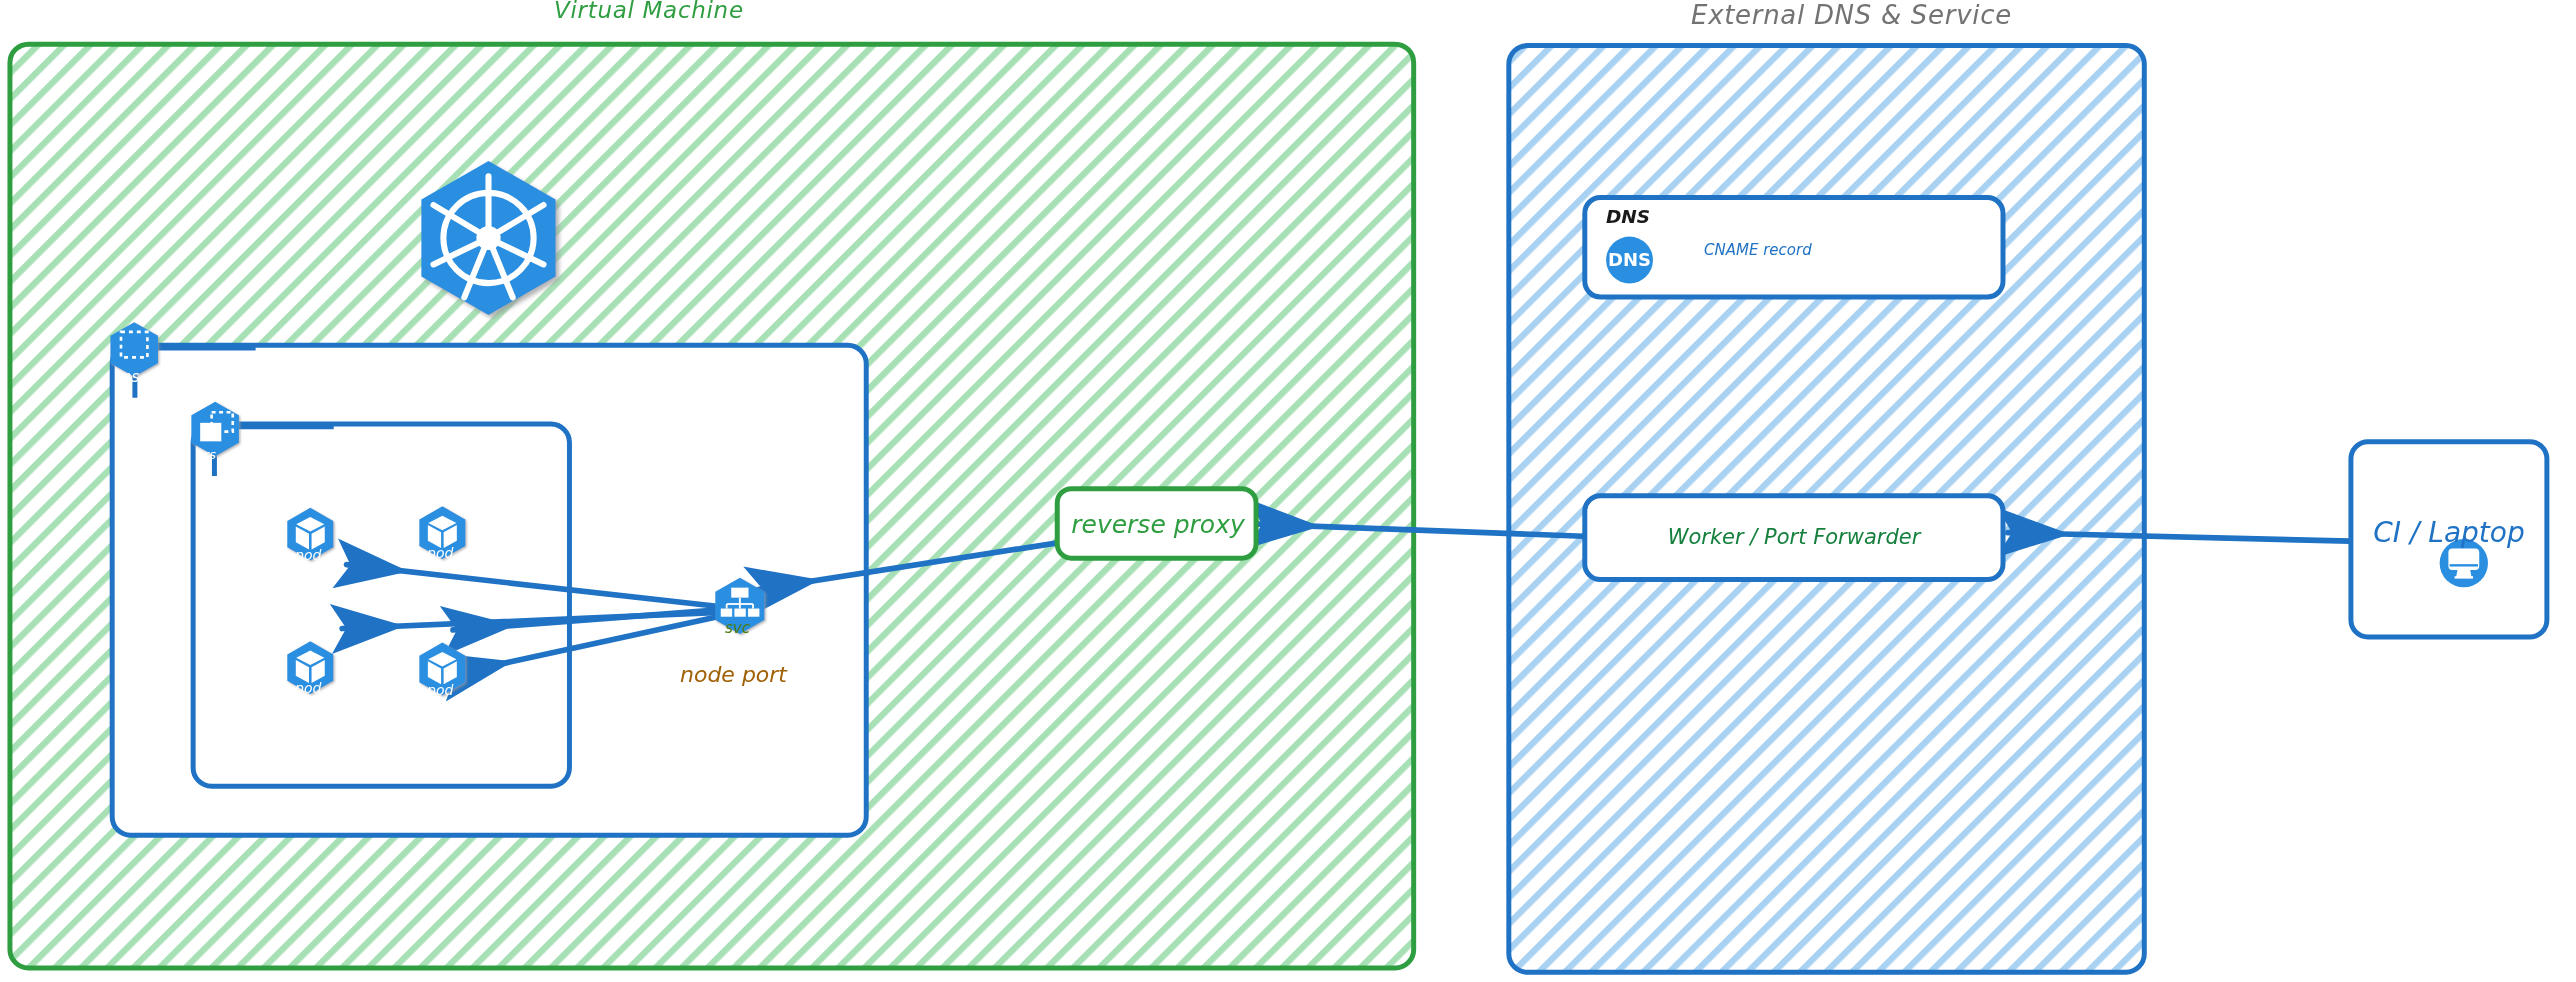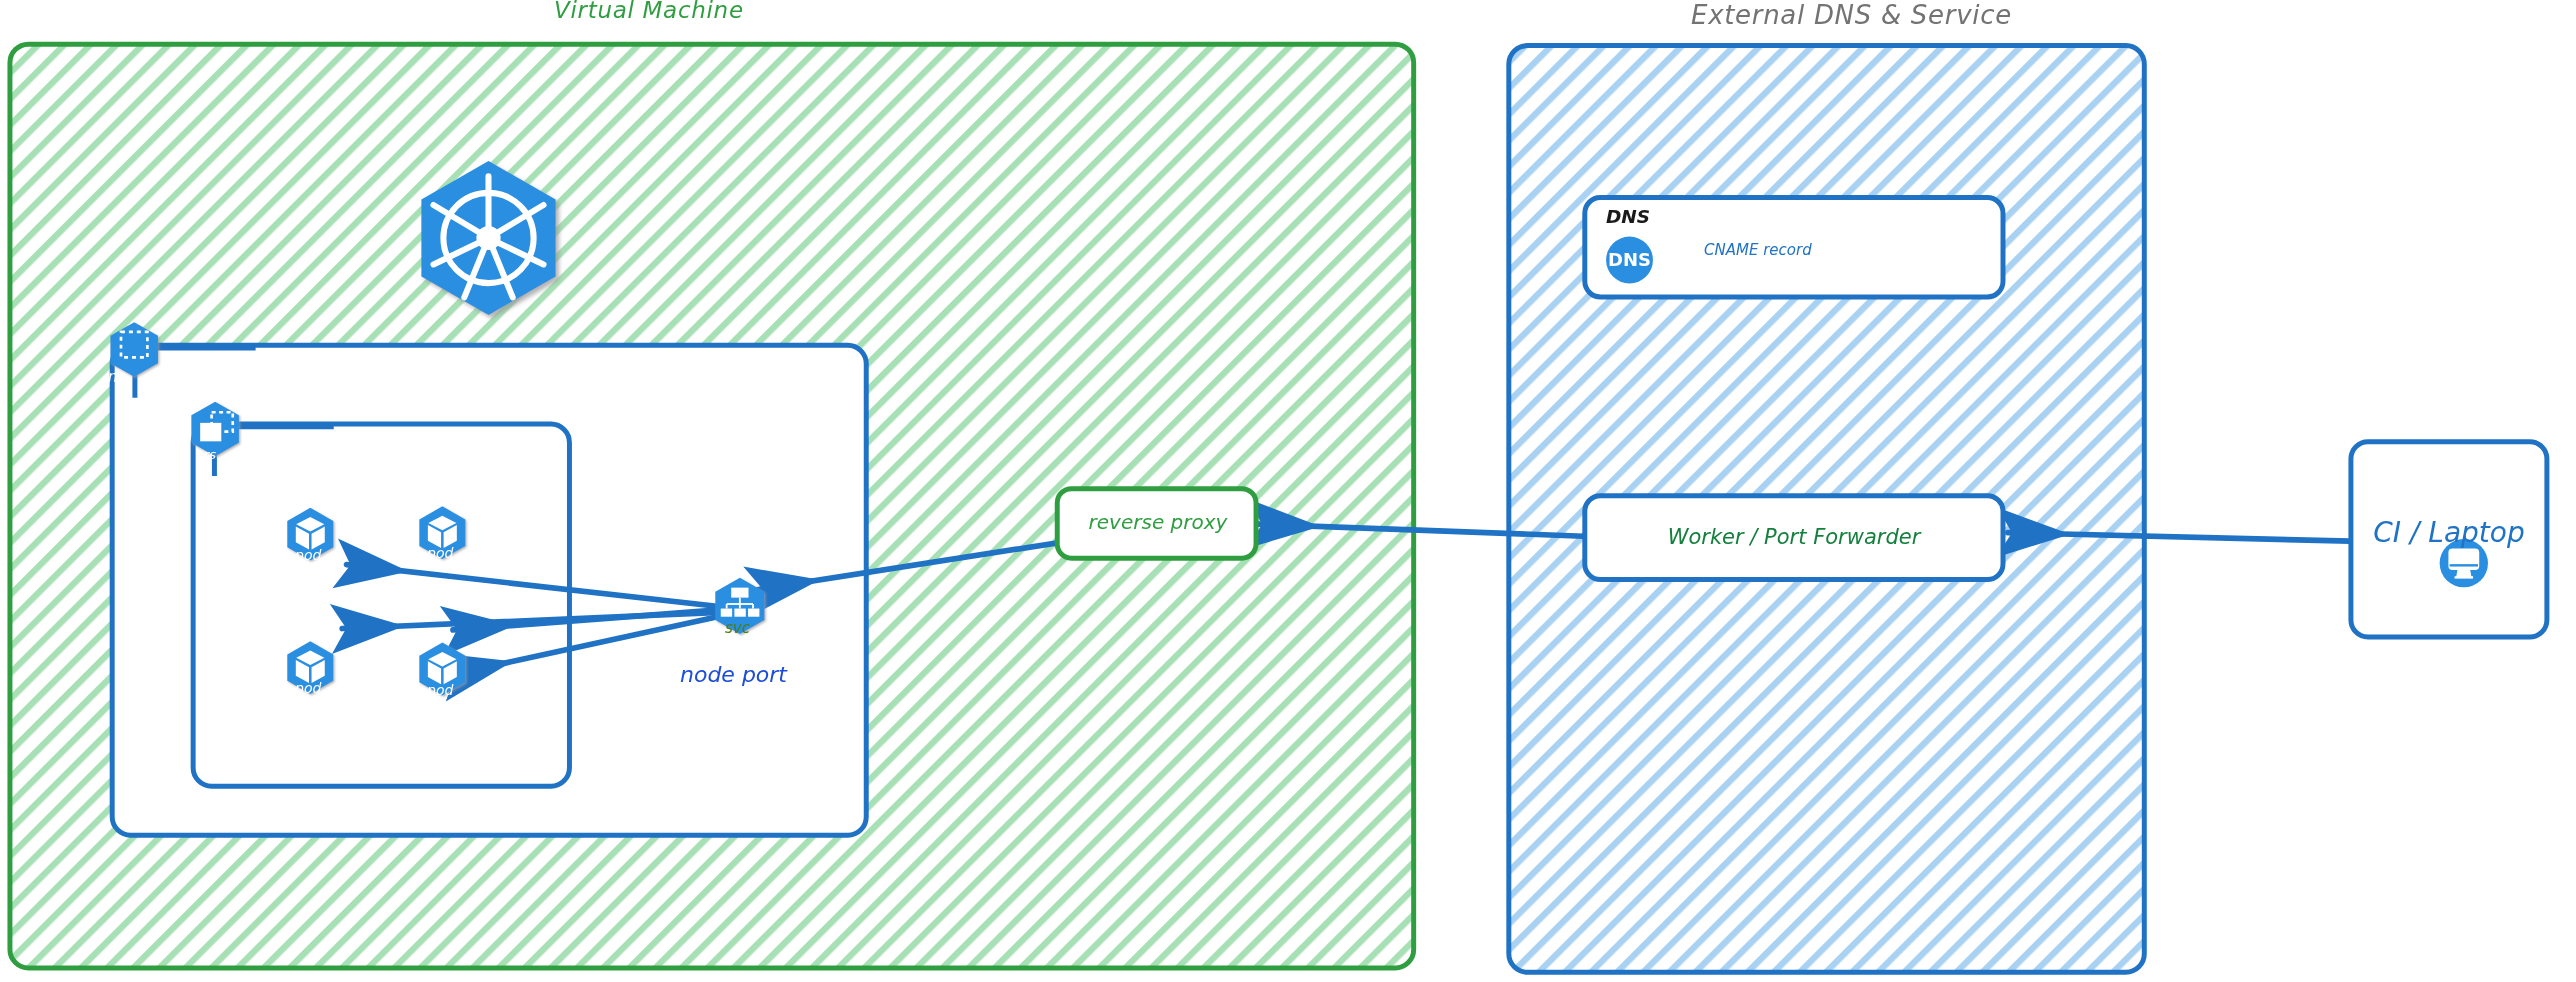--- a/index.html
+++ b/index.html
@@ -177,34 +177,34 @@
         <line x1="-13" y1="20" x2="13" y2="20"></line>
       </g>
     </g>
   </g>
 </svg>
 
 <div class="lbl hand" style="left:554px;top:-2.8px;font-size:23px;color:#2f9e41;font-style:italic;letter-spacing:0.7px;">Virtual Machine</div>
 
 <div class="lbl hand" style="left:1691px;top:0px;font-size:26px;color:#737373;font-style:italic;letter-spacing:0.7px;">External DNS &amp; Service</div>
 
-<div class="lbl hand" style="left:108px;top:368px;font-size:15px;color:#ffffff;font-style:italic;text-align:center;">ns</div>
+<div class="lbl hand" style="left:122px;top:368px;font-size:15px;color:#ffffff;font-style:italic;text-align:center;">ns</div>
 
 <div class="lbl hand" style="left:204px;top:447px;font-size:13px;color:#ffffff;font-style:italic;">rs</div>
 
 <div class="lbl hand" style="left:295px;top:547px;font-size:14px;color:#ffffff;font-style:italic;">pod</div>
 <div class="lbl hand" style="left:427px;top:545px;font-size:14px;color:#ffffff;font-style:italic;">pod</div>
 <div class="lbl hand" style="left:295px;top:680px;font-size:14px;color:#ffffff;font-style:italic;">pod</div>
 <div class="lbl hand" style="left:427px;top:682px;font-size:14px;color:#ffffff;font-style:italic;">pod</div>
 
 <div class="lbl hand" style="left:725px;top:619px;font-size:15px;color:#4d7c0f;font-style:italic;">svc</div>
 
-<div class="lbl hand" style="left:680px;top:662px;font-size:22px;color:#1d4ed8;font-style:italic;">node port</div>
-
-<div class="lbl hand" style="left:1069px;top:510px;font-size:20px;color:#2f9e41;font-style:italic;width:178px;text-align:center;">reverse proxy</div>
+<div class="lbl hand" style="left:680px;top:662px;font-size:22px;color:#a16207;font-style:italic;">node port</div>
+
+<div class="lbl hand" style="left:1069px;top:510px;font-size:25px;color:#2f9e41;font-style:italic;width:178px;text-align:center;">reverse proxy</div>
 
 <div class="lbl hand" style="left:1606px;top:206px;font-size:18.5px;color:#1a1a1a;font-style:italic;font-weight:700;">DNS</div>
 
 <div class="lbl hand" style="left:1607px;top:249px;font-size:18px;color:#ffffff;font-weight:700;width:45px;text-align:center;">DNS</div>
 
 <div class="lbl hand" style="left:1704px;top:241px;font-size:15px;color:#1f72c4;font-style:italic;">CNAME record</div>
 
 <div class="lbl hand" style="left:1585px;top:525px;font-size:21px;color:#15803d;font-style:italic;width:418px;text-align:center;">Worker / Port Forwarder</div>
 
 <div class="lbl hand" style="left:2351px;top:516px;font-size:28px;color:#1f72c4;font-style:italic;width:196px;text-align:center;">CI / Laptop</div>

